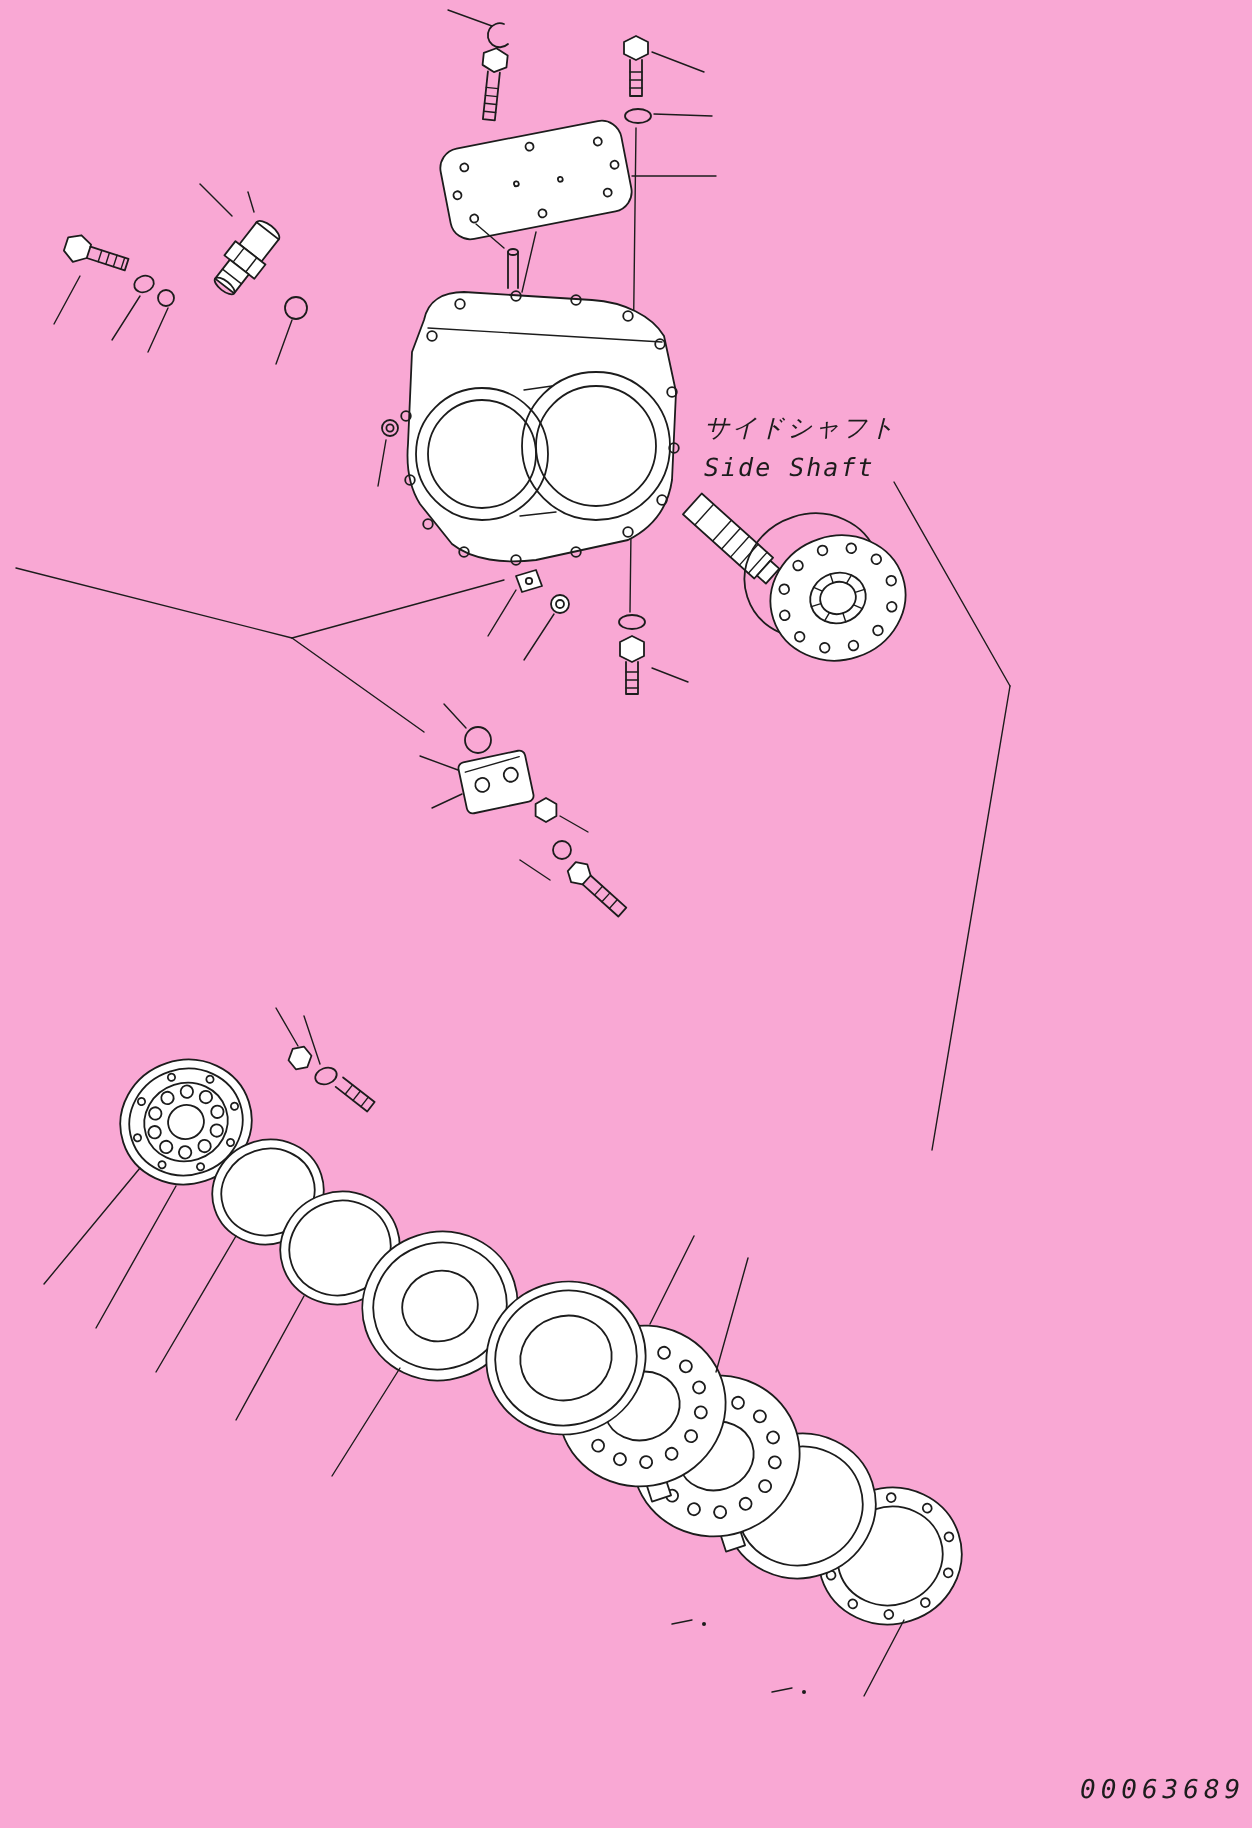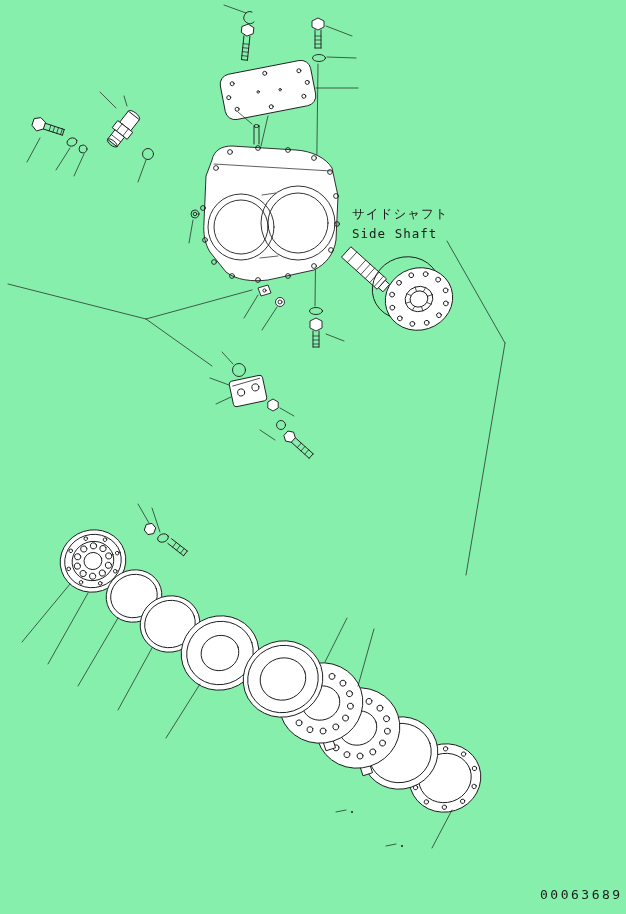--- a/index.html
+++ b/index.html
@@ -1,18 +1,18 @@
 <!DOCTYPE html>
 <html><head>
 <meta charset="utf-8">
 <style>
   html,body{margin:0;padding:0;background:#e8e8e8;}
   .page{
-    position:relative;width:626px;height:914px;background:#86efac;
-    overflow:hidden;font-family:"DejaVu Sans Mono","Liberation Mono",monospace;
+    position:relative;width:626px;height:914px;background:#f9a8d4;
+    overflow:hidden;font-family:"DejaVu Sans Mono","Liberation Mono",monospace;font-style:italic;
   }
   svg{position:absolute;inset:0;display:block;}
   .ln{fill:none;stroke:#1c1c1c;stroke-width:0.9;stroke-linecap:round;stroke-linejoin:round;}
   .thin{fill:none;stroke:#1c1c1c;stroke-width:0.7;stroke-linecap:round;}
   .wh{fill:#ffffff;stroke:#1c1c1c;stroke-width:0.9;stroke-linejoin:round;}
   .dot{fill:#1c1c1c;stroke:none;}
   text{fill:#1c1c1c;stroke:none;font-family:"DejaVu Sans Mono","Liberation Mono",monospace;}
 </style>
 </head>
 <body>

